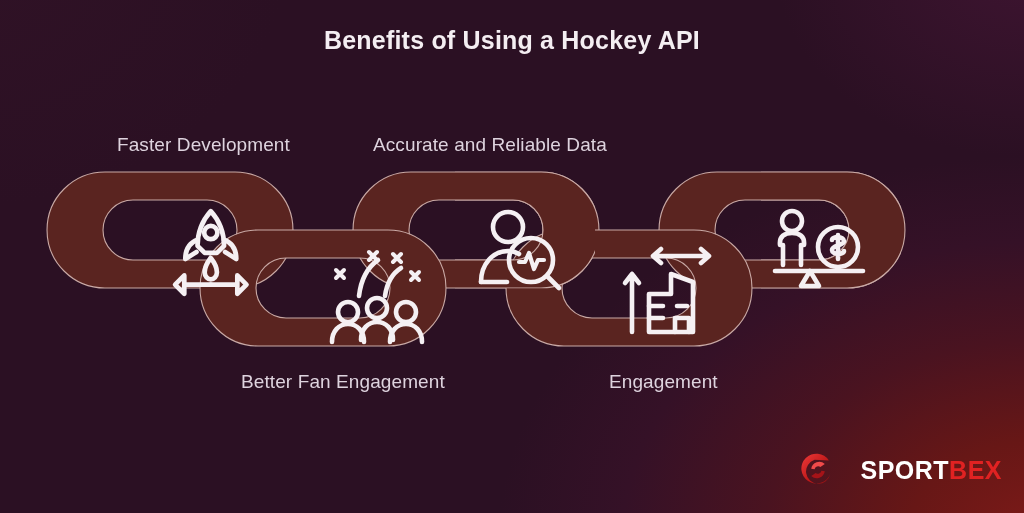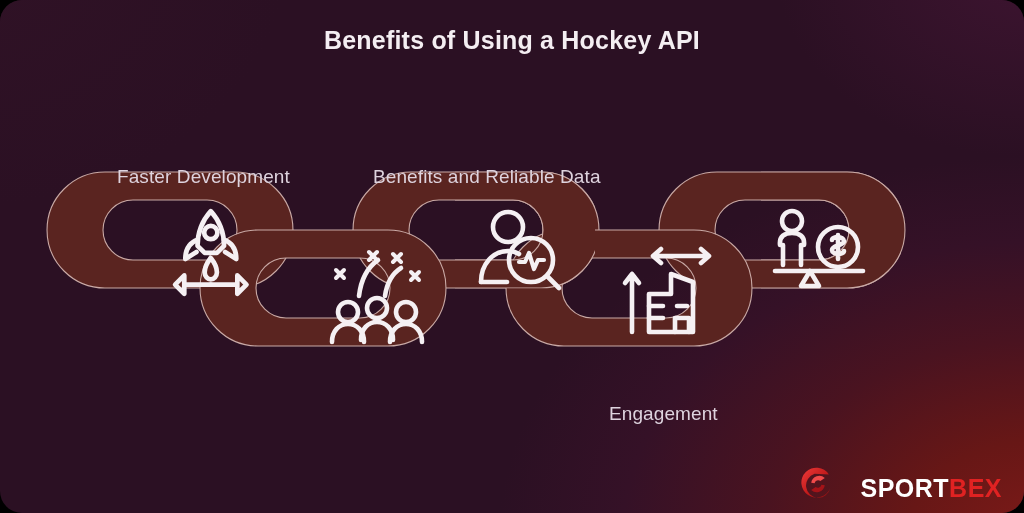--- a/index.html
+++ b/index.html
@@ -8,21 +8,20 @@
     width:1024px; height:513px;
     overflow:hidden;
     background:#000;
     font-family:"Liberation Sans", sans-serif;
   }
   #stage {
     position:relative;
     width:1024px; height:513px;
     background:#2b1023;
     overflow:hidden;
-    border-radius:22px;
   }
   
   .bg-layer { position:absolute; inset:0; pointer-events:none; }
   .glow-br {
     background:radial-gradient(ellipse 620px 430px at 102% 104%,
        #7d1a18 0%, #671716 22%, #4a1320 45%, #351127 68%, rgba(43,16,35,0) 88%);
   }
   .glow-tr {
     background:radial-gradient(ellipse 330px 250px at 100% -6%,
        #3d1430 0%, rgba(43,16,35,0) 75%);
@@ -43,33 +42,32 @@
   }
 
   
   .label {
     position:absolute;
     color:#ded3de;
     font-size:19px;
     font-weight:400;
     white-space:nowrap;
     letter-spacing:.1px;
-    margin-top:32px;
   }
   .label.top  { top:134px; }
   .label.bot  { top:371px; }
 
   
   #chain { position:absolute; inset:0; }
   .link-layer { position:absolute; inset:0; }
 
   
   #logo {
-    position:absolute; right:22px; bottom:12px;
-    display:flex; align-items:flex-end; gap:25px;
+    position:absolute; right:22px; bottom:26px;
+    display:flex; align-items:center; gap:25px;
   }
   #logo .wordmark {
     font-size:25px; font-weight:bold; letter-spacing:.5px; line-height:1;
   }
   #logo .w-sport { color:#ffffff; }
   #logo .w-bex   { color:#e02222; }
 </style>
 </head>
 <body>
 
@@ -178,22 +176,23 @@
         <circle cx="66" cy="39" r="20"></circle>
         <path d="M66,27 l0,24 M60,32 c0,-4 12,-4 12,1 c0,5 -12,4 -12,9 c0,5 12,5 12,1"></path>
         <path d="M3,63 h88"></path>
         <path d="M38,63 l9,15 l-18,0 z"></path>
       </g>
     </svg>
   </div>
 
   <div class="label top" style="left:117px">Faster Development</div>
 
-
-  <div class="label top" style="left:373px">Benefits and Reliable Data</div>
+  <div class="label bot" style="left:241px">Better Fan Engagement</div>
+
+  <div class="label top" style="left:373px">Accurate and Reliable Data</div>
 
   <div class="label bot" style="left:609px">Engagement</div>
 
 
   <div id="logo">
     <svg width="34" height="34" viewBox="0 0 100 100">
       <defs>
         <linearGradient id="swg" x1="0" y1="0" x2="1" y2="1">
           <stop offset="0%" stop-color="#ef3a3a"></stop>
           <stop offset="55%" stop-color="#c01a1a"></stop>

